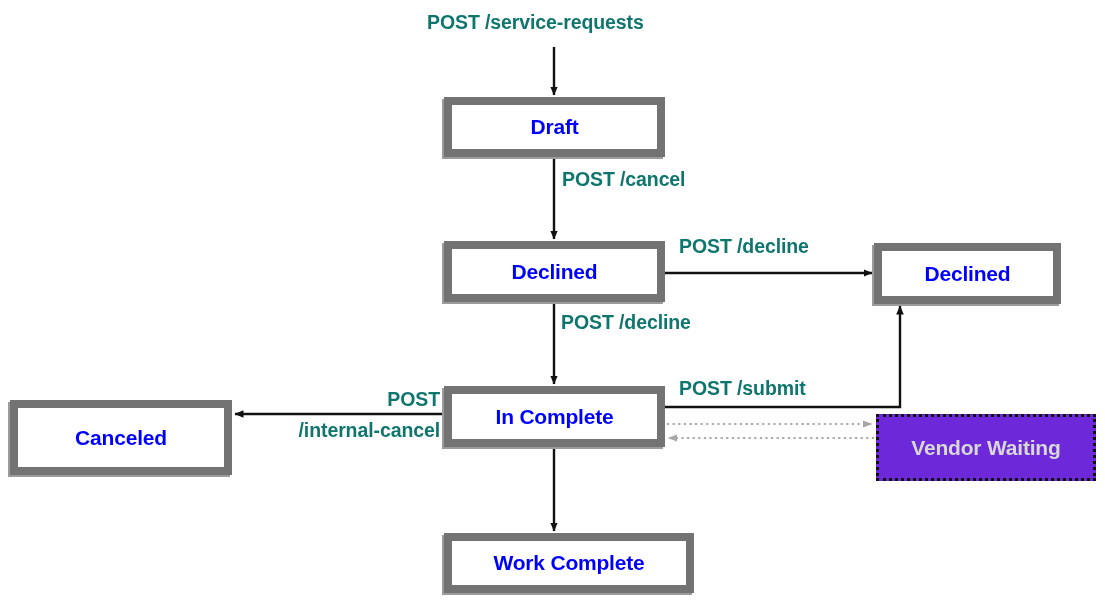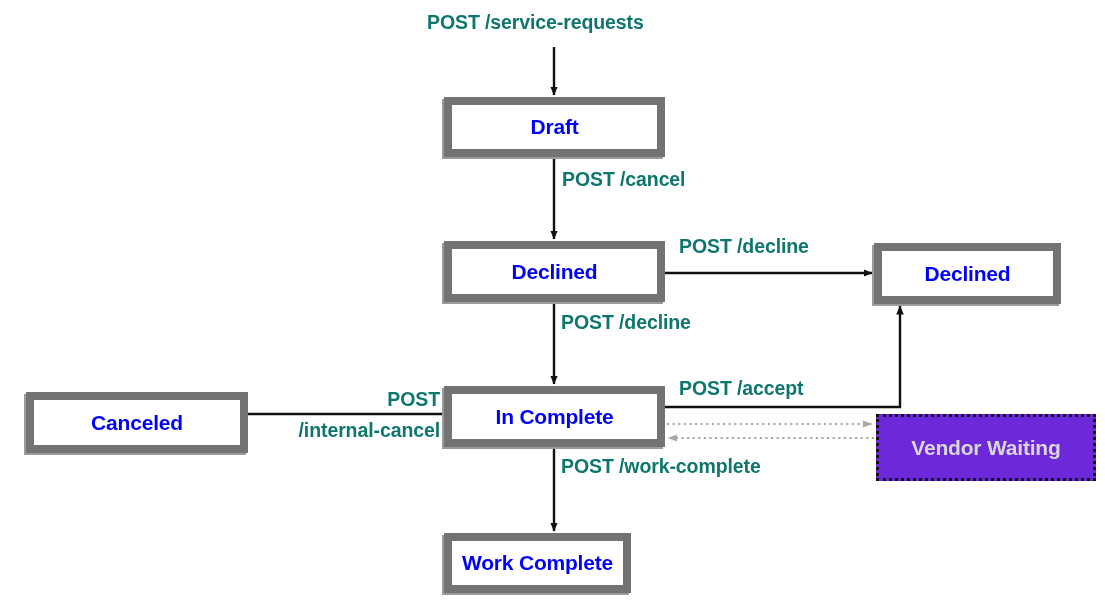--- a/index.html
+++ b/index.html
@@ -108,41 +108,40 @@
   </div>
 
   <div class="state-box" style="left:874px; top:243px; width:187px; height:61px;">
     <span class="state-label">Declined</span>
   </div>
 
   <div class="state-box" style="left:444px; top:386px; width:221px; height:61px;">
     <span class="state-label">In Complete</span>
   </div>
 
-  <div class="state-box" style="left:10px; top:392px; width:222px; height:61px;margin-left:16px;">
+  <div class="state-box" style="left:10px; top:400px; width:222px; height:75px;">
     <span class="state-label">Canceled</span>
   </div>
 
-  <div class="state-box" style="left:444px; top:533px; width:187px; height:60px;">
+  <div class="state-box" style="left:444px; top:533px; width:250px; height:60px;">
     <span class="state-label">Work Complete</span>
   </div>
 
   <div class="state-box ghost" style="left:876px; top:414px; width:220px; height:67px;">
     <span class="state-label">Vendor Waiting</span>
   </div>
 
   <div class="edge-label" style="left:427px; top:11px;">POST /service-requests</div>
 
   <div class="edge-label" style="left:562px; top:168px;">POST /cancel</div>
 
   <div class="edge-label" style="left:679px; top:235px;">POST /decline</div>
 
   <div class="edge-label" style="left:561px; top:311px;">POST /decline</div>
 
-  <div class="edge-label" style="left:679px; top:377px;">POST /accept</div>
+  <div class="edge-label" style="left:679px; top:377px;">POST /submit</div>
 
   <div class="edge-label right-align" style="left:260px; top:388px; width:180px;">POST</div>
 
   <div class="edge-label right-align" style="left:260px; top:419px; width:180px;">/internal-cancel</div>
 
-  <div class="edge-label" style="left:561px; top:455px;">POST /work-complete</div>
 
 </div>
 
 </body></html>

